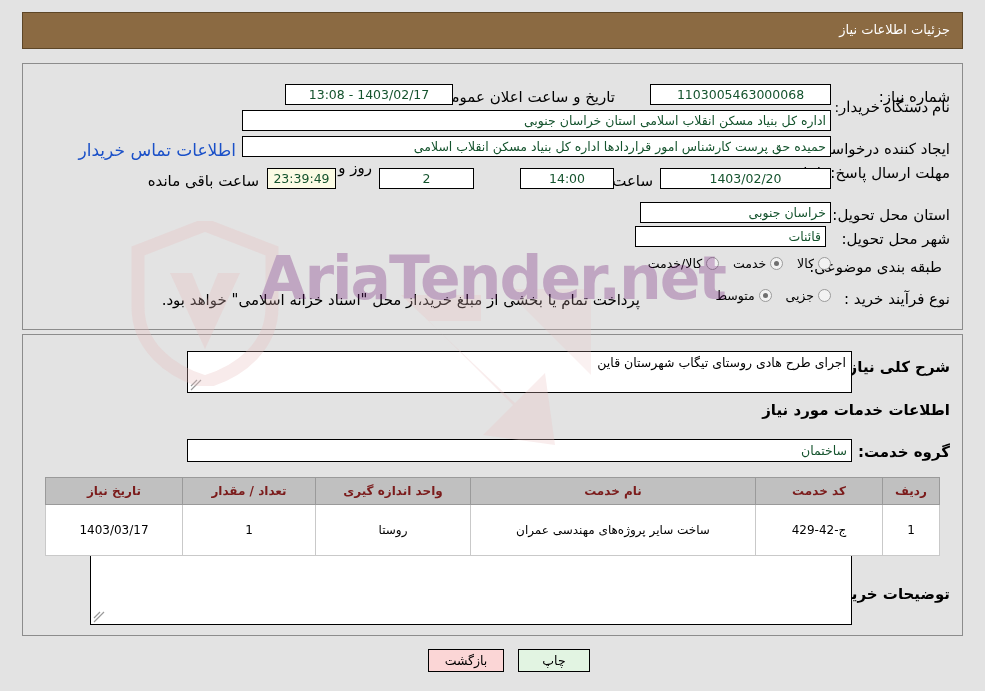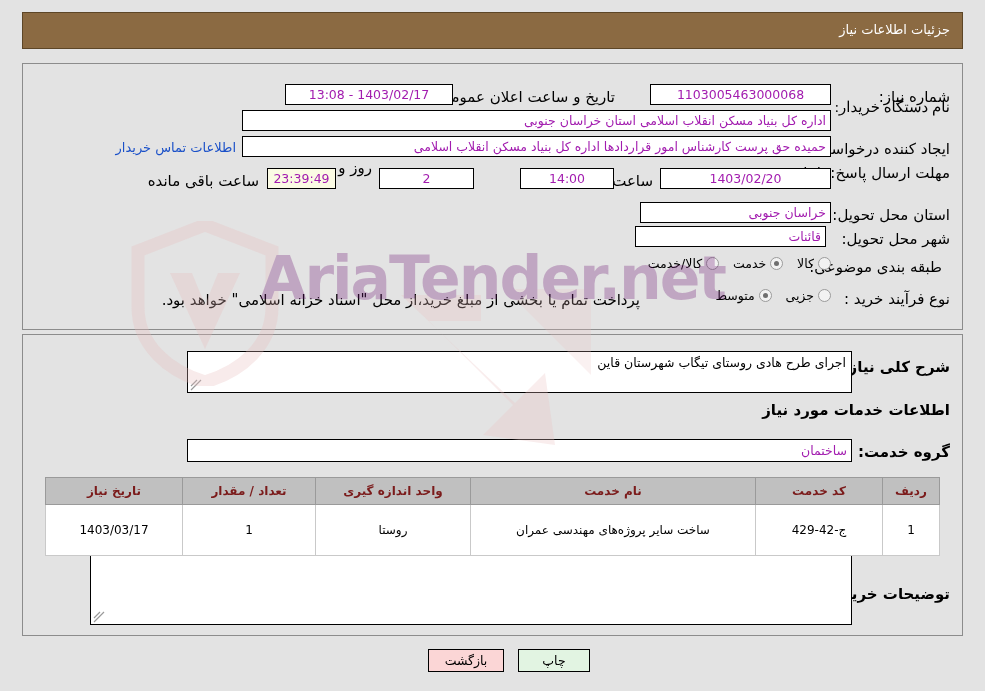--- a/index.html
+++ b/index.html
@@ -87,29 +87,29 @@
     position: absolute;
     background: #ffffff;
     border: 1px solid #000;
     box-sizing: border-box;
     height: 21px;
     line-height: 19px;
     font-size: 12.5px;
     padding: 0 4px;
     white-space: nowrap;
     overflow: hidden;
-    color: #a21caf;
+    color: #14532d;
   }
   .fld.center { text-align: center; }
   .fld.right  { text-align: right; }
   .fld.cream  { background: #fbfbe4; }
   .link {
     position: absolute;
     color: #1a50c8;
-    font-size: 13px;
+    font-size: 17px;
     text-decoration: none;
     white-space: nowrap;
     cursor: pointer;
   }
 
   
   .radio-wrap { position: absolute; white-space: nowrap; }
   .radio {
     display: inline-block;
     width: 13px; height: 13px;

